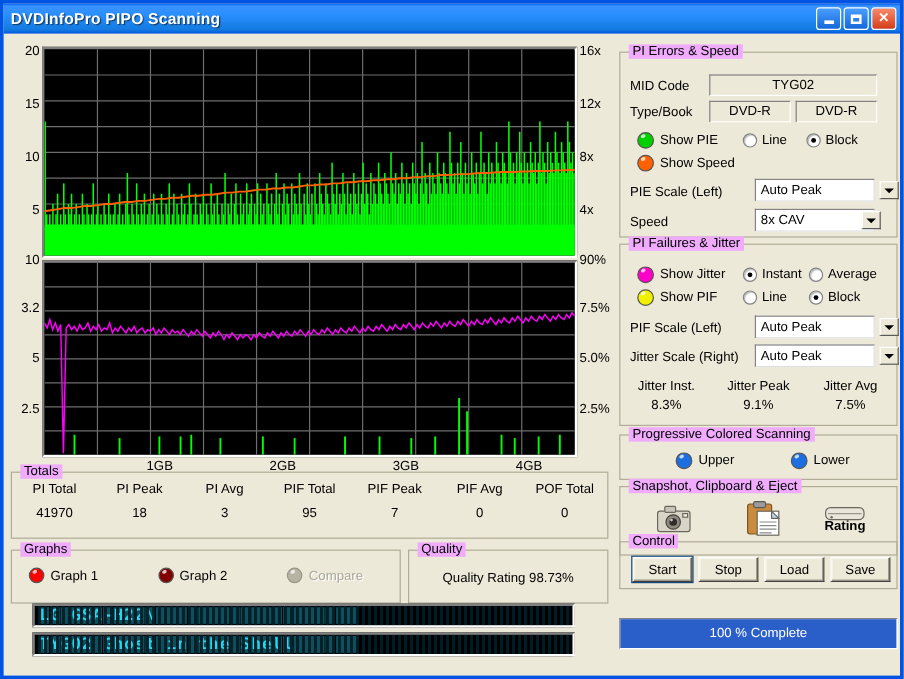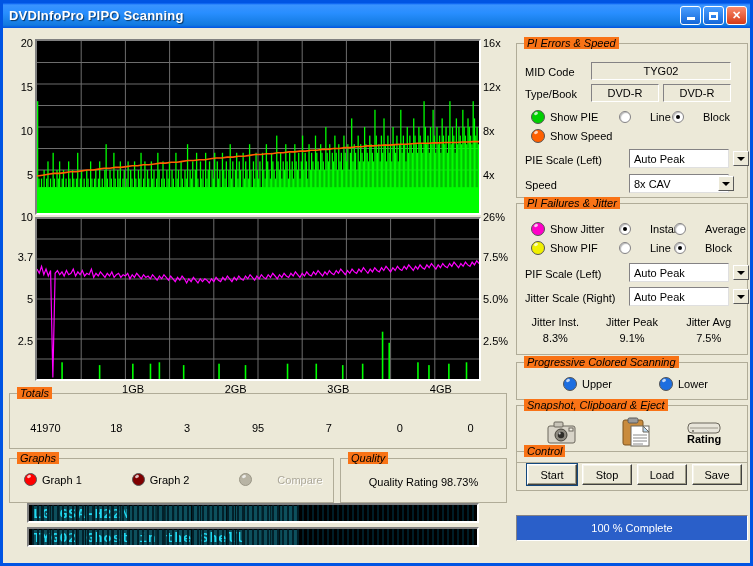--- a/index.html
+++ b/index.html
@@ -34,22 +34,22 @@
     box-sizing:border-box;
   }
   .tb-btn.close{background:linear-gradient(to bottom,#f98b6c,#d63b17);}
   .tb-glyph{color:#fff;font-size:11px;font-weight:bold;line-height:1;}
   .min-glyph{width:8px;height:3px;background:#fff;margin-top:6px;}
   .max-glyph{width:9px;height:8px;border:2px solid #fff;border-top-width:3px;box-sizing:border-box;}
 
   
   .grp{position:absolute;border:1px solid #b0ac98;box-sizing:border-box;}
   .grp > .grp-title{
-    position:absolute;top:-7px;left:7px;background:#f97316;
-    padding:0 3px;font-size:11px;color:#000;white-space:nowrap;font-style:italic;
+    position:absolute;top:-7px;left:7px;background:#f0abfc;
+    padding:0 3px;font-size:11px;color:#000;white-space:nowrap;
   }
 
   
   .chart-area{position:absolute;left:6px;top:32px;width:498px;height:350px;}
   .axis-left{position:absolute;left:0;top:0;width:26px;height:100%;}
   .axis-right{position:absolute;left:472px;top:0;width:30px;height:100%;}
   .axis-lbl{position:absolute;right:2px;font-size:11px;color:#000;text-align:right;white-space:nowrap;}
   .axis-lbl.r{left:2px;right:auto;text-align:left;}
   .plotbox{
     position:absolute;left:26px;top:0;width:446px;
@@ -72,21 +72,21 @@
   
   #graphs-grp{left:6px;top:455px;width:325px;height:45px;}
   #quality-grp{left:337px;top:455px;width:167px;height:45px;}
   .graph-opts{position:absolute;left:0;top:14px;width:100%;display:flex;}
   .gopt{flex:1;display:flex;align-items:center;padding-left:14px;box-sizing:border-box;}
   .led{width:13px;height:13px;border-radius:50%;margin-right:5px;flex:none;
        border:1px solid #555;box-sizing:border-box;position:relative;}
   .led::after{content:"";position:absolute;left:2px;top:1px;width:4px;height:3px;
        border-radius:50%;background:rgba(255,255,255,.75);transform:rotate(-25deg);}
   .gopt .lbl{font-size:11px;}
-  .gopt.disabled .lbl{color:#aca899;text-shadow:1px 1px 0 #fff;margin-left:20px;}
+  .gopt.disabled .lbl{color:#aca899;text-shadow:1px 1px 0 #fff;}
   #quality-text{position:absolute;left:0;top:17px;width:100%;text-align:center;font-size:11px;}
 
   
   .lcd{
     position:absolute;left:24px;width:452px;height:20px;background:#000;
     border:2px solid;border-color:#808080 #fff #fff #808080;box-sizing:border-box;
     overflow:hidden;
   }
   #lcd1{top:500px;}
   #lcd2{top:524px;}
@@ -131,21 +131,21 @@
   .combo .cval{flex:1;padding-left:4px;font-size:11px;white-space:nowrap;}
   .combo .carrow{
     width:16px;height:15px;margin-right:2px;flex:none;
     background:#ece9d8;border:1px solid;border-color:#fff #5a5a5a #5a5a5a #fff;
     display:flex;align-items:center;justify-content:center;box-sizing:border-box;
   }
   .carrow i{
     display:block;width:0;height:0;border-left:4px solid transparent;
     border-right:4px solid transparent;border-top:4px solid #000;
   }
-  .radio{position:absolute;display:flex;gap:15px;}
+  .radio{position:absolute;display:flex;}
   .rdot{
     width:12px;height:12px;border-radius:50%;background:#fff;
     border:1px solid #848284;box-shadow:inset 1px 1px 1px rgba(0,0,0,.28);
     margin-right:4px;flex:none;position:relative;box-sizing:border-box;
   }
   .rdot.on::after{
     content:"";position:absolute;left:3px;top:3px;width:4px;height:4px;
     border-radius:50%;background:#000;
   }
   .radio .lbl{font-size:11px;white-space:nowrap;}
@@ -202,21 +202,21 @@
   </div>
 
   <div class="chart-area">
 
     <div class="axis-left">
       <div class="axis-lbl" style="top:2px">20</div>
       <div class="axis-lbl" style="top:46px">15</div>
       <div class="axis-lbl" style="top:90px">10</div>
       <div class="axis-lbl" style="top:134px">5</div>
       <div class="axis-lbl" style="top:176px">10</div>
-      <div class="axis-lbl" style="top:216px">3.7</div>
+      <div class="axis-lbl" style="top:216px">3.2</div>
       <div class="axis-lbl" style="top:258px">5</div>
       <div class="axis-lbl" style="top:300px">2.5</div>
     </div>
 
     <div class="plotbox" id="plot-top">
       <svg id="svg-top" viewBox="0 0 446 172" preserveAspectRatio="none">
           <line x1="44.6" y1="0" x2="44.6" y2="172" stroke="#6e6e6e" stroke-width="1"></line>
           <line x1="89.2" y1="0" x2="89.2" y2="172" stroke="#6e6e6e" stroke-width="1"></line>
           <line x1="133.8" y1="0" x2="133.8" y2="172" stroke="#6e6e6e" stroke-width="1"></line>
           <line x1="178.4" y1="0" x2="178.4" y2="172" stroke="#6e6e6e" stroke-width="1"></line>
@@ -619,36 +619,45 @@
           <rect x="394.7" y="146.1" width="1.6" height="13.9" fill="#00ff00"></rect>
           <path d="M0.0,50.1L2.3,54.3L4.6,47.3L6.9,55.7L9.1,50.1L11.4,57.0L13.7,51.5L16.0,158.6L18.3,54.3L20.6,51.5L22.9,55.7L25.2,52.9L27.4,57.0L29.7,51.5L32.0,55.7L34.3,54.3L36.6,50.1L38.9,57.0L41.2,52.9L43.5,55.7L45.7,51.5L48.0,57.0L50.3,54.3L52.6,55.7L54.9,50.1L57.2,58.4L59.5,54.3L61.8,57.0L64.0,52.9L66.3,55.7L68.6,58.4L70.9,54.3L73.2,57.0L75.5,52.9L77.8,58.4L80.1,55.7L82.3,54.3L84.6,58.4L86.9,55.7L89.2,57.0L91.5,54.3L93.8,59.8L96.1,55.7L98.3,58.4L100.6,54.3L102.9,57.0L105.2,59.8L107.5,55.7L109.8,58.4L112.1,57.0L114.4,59.8L116.6,55.7L118.9,58.4L121.2,61.2L123.5,57.0L125.8,59.8L128.1,55.7L130.4,58.4L132.7,61.2L134.9,57.0L137.2,59.8L139.5,62.6L141.8,58.4L144.1,61.2L146.4,57.0L148.7,59.8L151.0,64.0L153.2,59.8L155.5,62.6L157.8,58.4L160.1,61.2L162.4,64.0L164.7,59.8L167.0,62.6L169.3,59.8L171.5,61.2L173.8,64.0L176.1,59.8L178.4,62.6L180.7,58.4L183.0,61.2L185.3,62.6L187.5,58.4L189.8,61.2L192.1,57.0L194.4,59.8L196.7,62.6L199.0,58.4L201.3,61.2L203.6,57.0L205.8,59.8L208.1,61.2L210.4,57.0L212.7,59.8L215.0,55.7L217.3,58.4L219.6,61.2L221.9,57.0L224.1,59.8L226.4,55.7L228.7,58.4L231.0,59.8L233.3,55.7L235.6,58.4L237.9,54.3L240.2,57.0L242.4,59.8L244.7,55.7L247.0,58.4L249.3,54.3L251.6,57.0L253.9,58.4L256.2,54.3L258.5,57.0L260.7,52.9L263.0,55.7L265.3,58.4L267.6,54.3L269.9,57.0L272.2,52.9L274.5,55.7L276.7,57.0L279.0,52.9L281.3,55.7L283.6,51.5L285.9,54.3L288.2,57.0L290.5,52.9L292.8,55.7L295.0,51.5L297.3,54.3L299.6,55.7L301.9,51.5L304.2,54.3L306.5,50.1L308.8,52.9L311.1,55.7L313.3,51.5L315.6,54.3L317.9,50.1L320.2,52.9L322.5,54.3L324.8,50.1L327.1,52.9L329.4,48.7L331.6,51.5L333.9,54.3L336.2,50.1L338.5,52.9L340.8,48.7L343.1,51.5L345.4,52.9L347.7,48.7L349.9,51.5L352.2,47.3L354.5,50.1L356.8,52.9L359.1,48.7L361.4,51.5L363.7,47.3L365.9,50.1L368.2,51.5L370.5,47.3L372.8,50.1L375.1,45.9L377.4,48.7L379.7,51.5L382.0,47.3L384.2,50.1L386.5,45.9L388.8,48.7L391.1,50.1L393.4,45.9L395.7,48.7L398.0,44.5L400.3,47.3L402.5,50.1L404.8,45.9L407.1,48.7L409.4,44.5L411.7,47.3L414.0,48.7L416.3,44.5L418.6,47.3L420.8,43.1L423.1,45.9L425.4,48.7L427.7,44.5L430.0,47.3L432.3,43.1L434.6,45.9L436.9,47.3L439.1,43.1L441.4,45.9L443.7,41.7L446.0,44.5" fill="none" stroke="#ff00ff" stroke-width="1.2"></path>
         </svg>
     </div>
 
     <div class="axis-right">
       <div class="axis-lbl r" style="top:2px">16x</div>
       <div class="axis-lbl r" style="top:46px">12x</div>
       <div class="axis-lbl r" style="top:90px">8x</div>
       <div class="axis-lbl r" style="top:134px">4x</div>
-      <div class="axis-lbl r" style="top:176px">26%</div>
+      <div class="axis-lbl r" style="top:176px">90%</div>
       <div class="axis-lbl r" style="top:216px">7.5%</div>
       <div class="axis-lbl r" style="top:258px">5.0%</div>
       <div class="axis-lbl r" style="top:300px">2.5%</div>
     </div>
 
     <div class="xaxis">
       <div class="xtick" style="left:22%">1GB</div>
       <div class="xtick" style="left:45%">2GB</div>
       <div class="xtick" style="left:68%">3GB</div>
       <div class="xtick" style="left:91%">4GB</div>
     </div>
   </div>
 
   <div class="grp" id="totals-grp">
     <div class="grp-title">Totals</div>
+    <div class="tot-row tot-head">
+      <div class="tot-cell">PI Total</div>
+      <div class="tot-cell">PI Peak</div>
+      <div class="tot-cell">PI Avg</div>
+      <div class="tot-cell">PIF Total</div>
+      <div class="tot-cell">PIF Peak</div>
+      <div class="tot-cell">PIF Avg</div>
+      <div class="tot-cell">POF Total</div>
+    </div>
     <div class="tot-row tot-val">
       <div class="tot-cell">41970</div>
       <div class="tot-cell">18</div>
       <div class="tot-cell">3</div>
       <div class="tot-cell">95</div>
       <div class="tot-cell">7</div>
       <div class="tot-cell">0</div>
       <div class="tot-cell">0</div>
     </div>
   </div>

